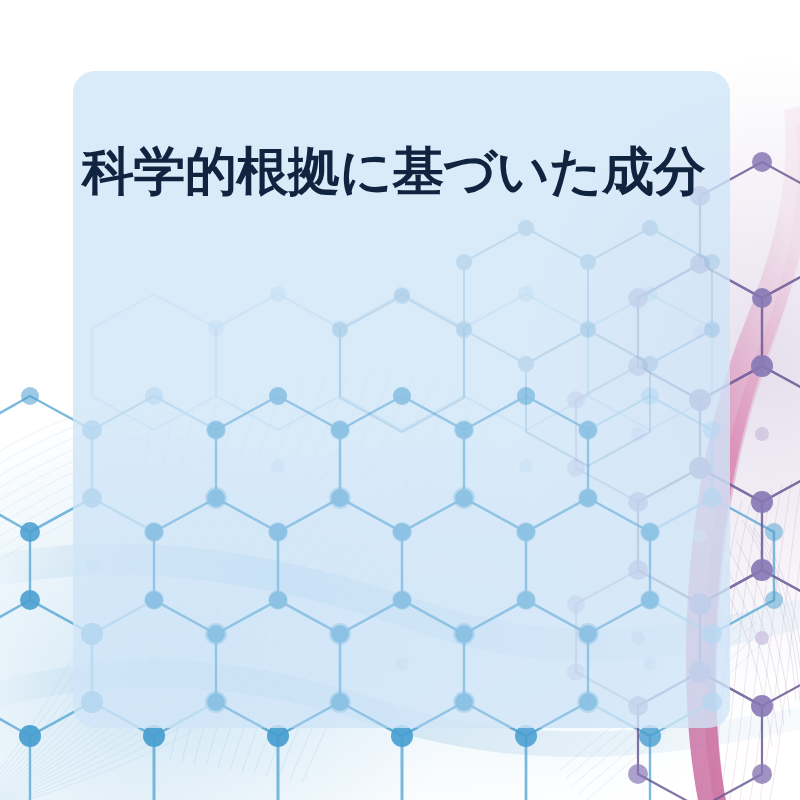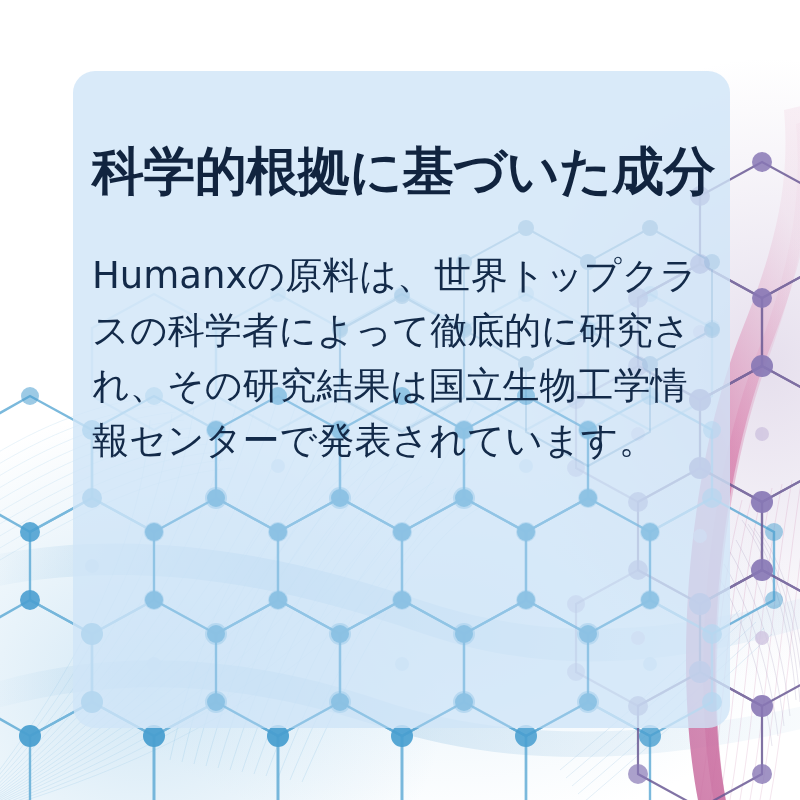--- a/index.html
+++ b/index.html
@@ -42,21 +42,21 @@
     top: 71px;
     width: 657px;
     height: 657px;
     border-radius: 22px;
     background: #dbe9f7;
   }
 
   
   .text-block {
     position: absolute;
-    left: 92px;
+    left: 82px;
     top: 140px;
     width: 620px;
   }
   .headline {
     margin: 0;
     font-family: "DejaVu Sans", "Liberation Sans", sans-serif;
     font-size: 52px;
     line-height: 62px;
     font-weight: 700;
     letter-spacing: -0.5px;
@@ -438,16 +438,15 @@
         <circle cx="712" cy="330" r="8"></circle>
       <circle cx="526" cy="364" r="8"></circle>
         <circle cx="650" cy="364" r="8"></circle>
       <circle cx="402" cy="296" r="8"></circle>
         <circle cx="340" cy="330" r="8"></circle>
     </g>
   </svg>
 
   <div class="text-block">
     <h1 class="headline">科学的根拠に基づいた成分</h1>
-    <p class="body-copy">Humanxの原料は、世界トップクラスの科学者によって徹底的に研究され、その研究結果は国立生物工学情報センターで発表されています。</p>
   </div>
 
 </div>
 
 </body></html>

